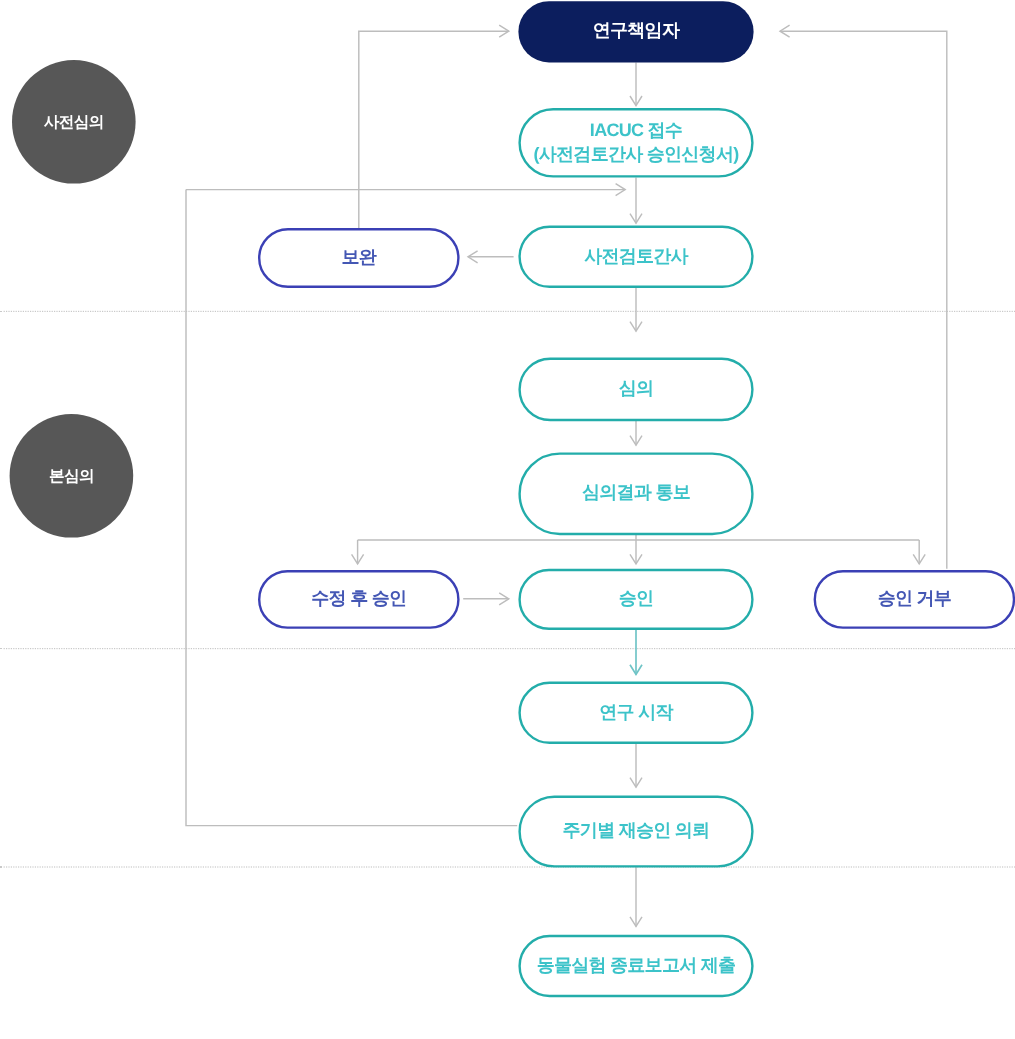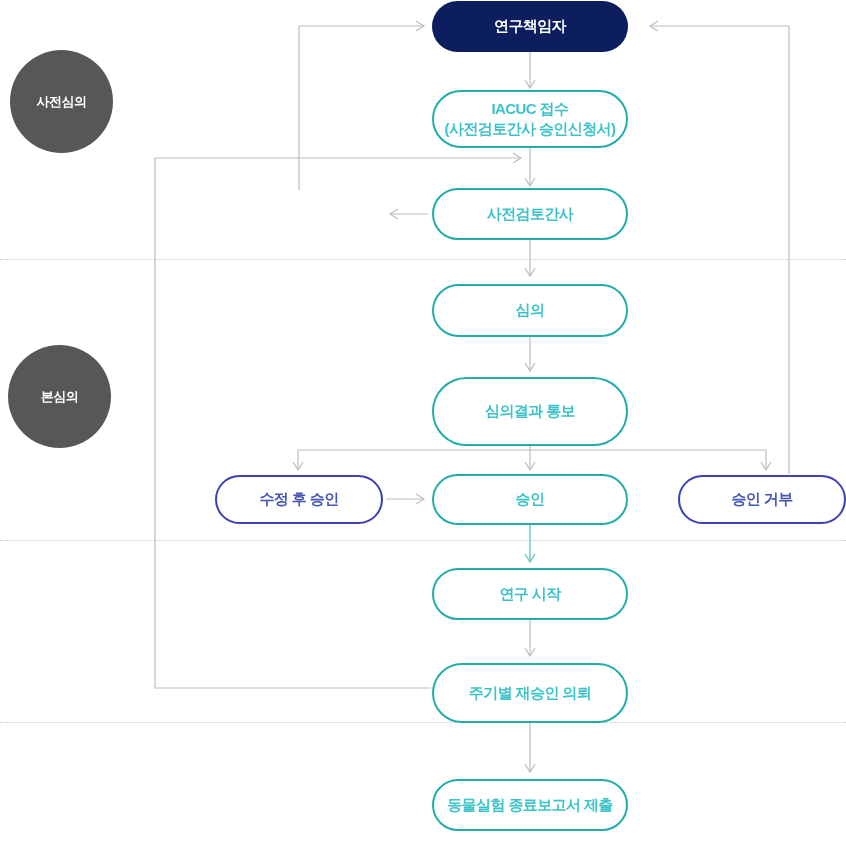--- a/index.html
+++ b/index.html
@@ -109,22 +109,25 @@
 
   <div class="node teal" style="left:432px;top:90px;width:196px;height:58px;">
     <span>IACUC 접수
 (사전검토간사 승인신청서)</span>
   </div>
 
   <div class="node teal" style="left:432px;top:188px;width:196px;height:52px;">
     <span>사전검토간사</span>
   </div>
 
+  <div class="node blue" style="left:215px;top:190px;width:168px;height:50px;">
+    <span>보완</span>
+  </div>
 
-  <div class="node teal" style="left:432px;top:284px;width:196px;height:53px;">
+  <div class="node teal" style="left:432px;top:298px;width:196px;height:53px;">
     <span>심의</span>
   </div>
 
   <div class="node teal" style="left:432px;top:377px;width:196px;height:69px;">
     <span>심의결과 통보</span>
   </div>
 
   <div class="node blue" style="left:215px;top:475px;width:168px;height:49px;">
     <span>수정 후 승인</span>
   </div>

